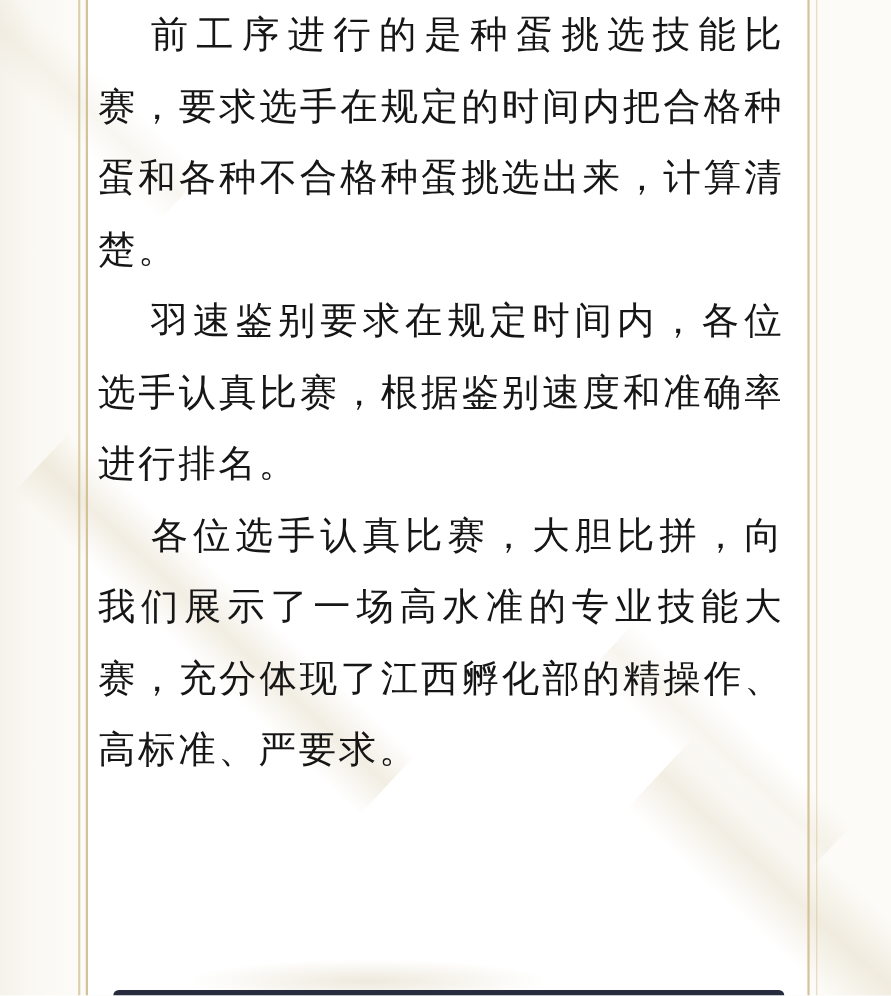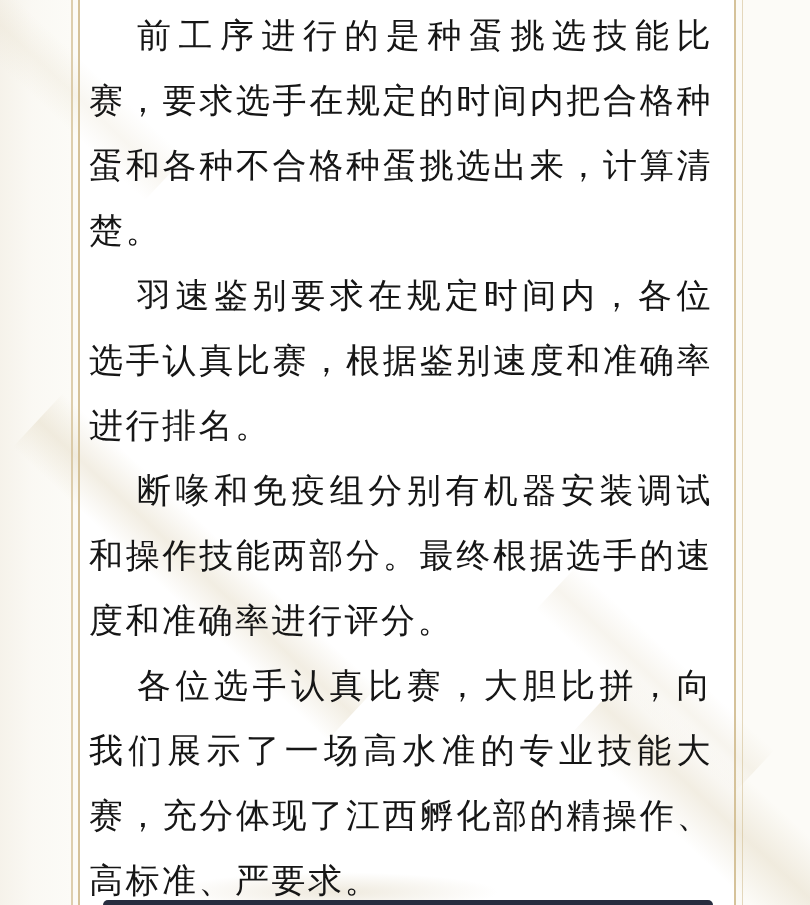--- a/index.html
+++ b/index.html
@@ -2,21 +2,21 @@
 <html style="--page-bg: #fcfbf7; --card-bg: #ffffff; --text: #161616; --frame-line: #d3bf95; --footer-bar: #272d3f; --streak: #e2d8c0;"><head>
 <meta charset="utf-8">
 <style>
   html, body { margin: 0; padding: 0; }
   .page {
     position: relative;
     width: 810px;
     height: 905px;
     background: var(--page-bg, #fcfbf7);
     overflow: hidden;
-    font-family: Liberation Serif, serif;
+    font-family: Liberation Mono, monospace;
   }
   
   .card {
     position: absolute;
     left: 79px; top: 0;
     width: 656px; height: 905px;
     background: var(--card-bg, #ffffff);
     z-index: 0;
   }
   
@@ -105,19 +105,18 @@
   <div class="streak s-e"></div>
 
   <div class="frame-line fl-left-outer"></div>
   <div class="frame-line fl-left-inner"></div>
   <div class="frame-line fl-right-inner"></div>
   <div class="frame-line fl-right-outer"></div>
 
   <div class="article">
     <p>前工序进行的是种蛋挑选技能比赛，要求选手在规定的时间内把合格种蛋和各种不合格种蛋挑选出来，计算清楚。</p>
     <p>羽速鉴别要求在规定时间内，各位选手认真比赛，根据鉴别速度和准确率进行排名。</p>
-    <p>断喙和免疫组分别有机器安装调试和操作技能两部分。最终根据选手的速度和准确率进行评分。</p>
     <p>各位选手认真比赛，大胆比拼，向我们展示了一场高水准的专业技能大赛，充分体现了江西孵化部的精操作、高标准、严要求。</p>
   </div>
 
   <div class="footer-bar"></div>
 
 </div>
 
 </body></html>

